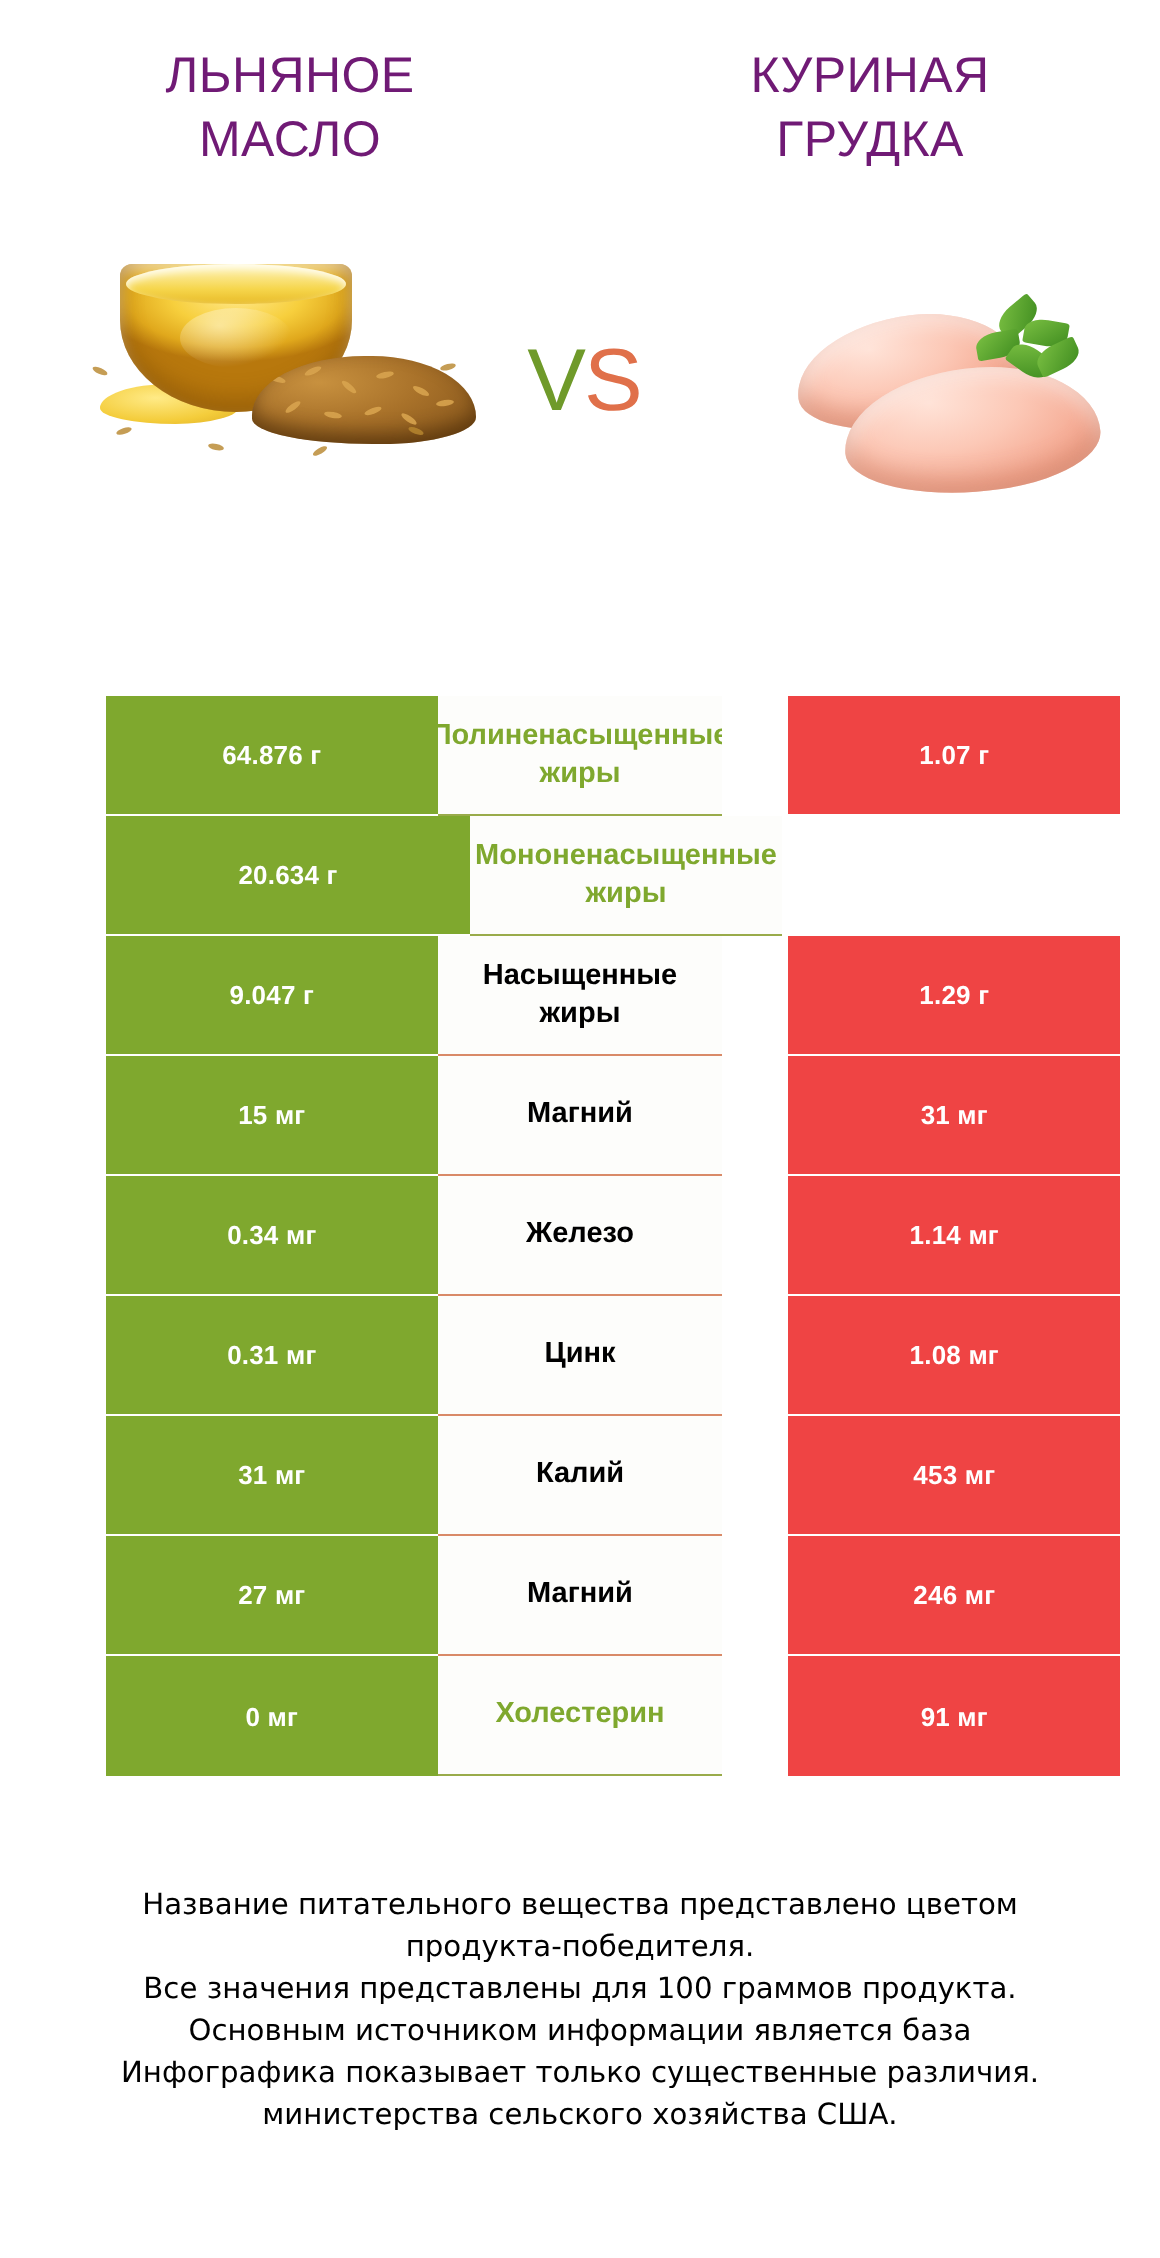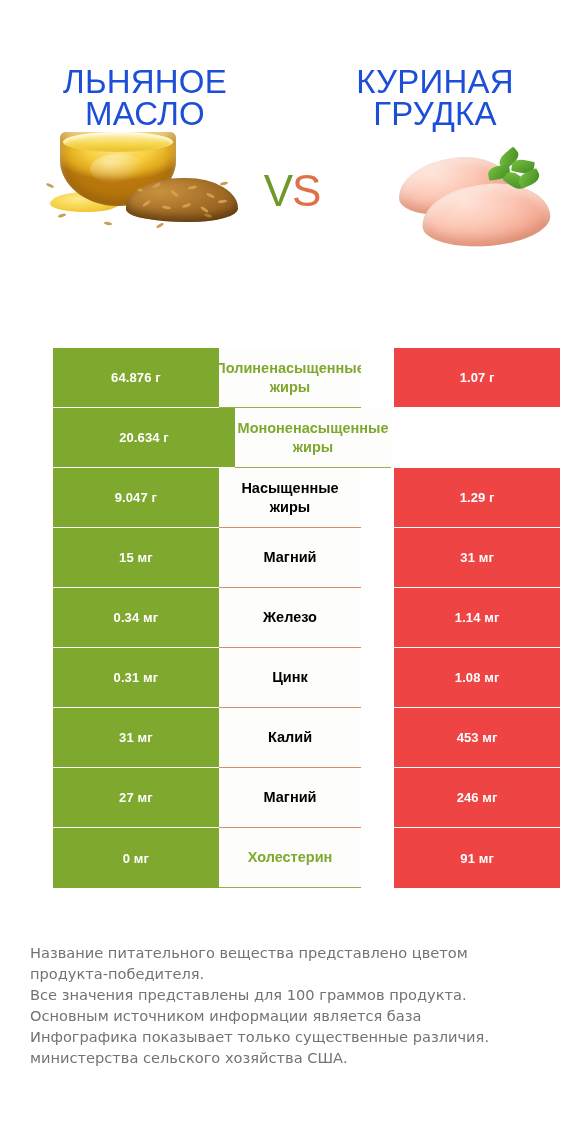--- a/index.html
+++ b/index.html
@@ -27,27 +27,26 @@
     width: 580px;
     height: 90px;
     display: flex;
   }
   .title-col {
     width: 50%;
     text-align: center;
     padding: 0 14px;
   }
   .title-text {
-    font-size: 33px;
+    font-size: 25px;
     line-height: 32px;
     font-weight: 400;
-    color: #1d4ed8;
+    color: #701a75;
     letter-spacing: 0.2px;
     white-space: pre-line;
-    margin-top: 44px;
   }
 
   
   .hero {
     position: absolute;
     top: 120px;
     left: 0;
     width: 580px;
     height: 175px;
   }
@@ -217,24 +216,24 @@
   .row:last-child .cell-left,
   .row:last-child .cell-right { border-bottom: none; }
   .row:last-child .cell-mid   { border-bottom-width: 1px; }
 
   
   .footer {
     position: absolute;
     left: 30px;
     top: 942px;
     width: 520px;
-    text-align: left;
+    text-align: center;
     font-size: 14.6px;
     line-height: 21px;
-    color: #737373;
+    color: #000000;
     font-family: "DejaVu Sans", "Liberation Sans", sans-serif;
   }
   .footer p { margin: 0; }
 </style>
 </head>
 <body>
 
 <div class="page">
 
   <div class="titles">

